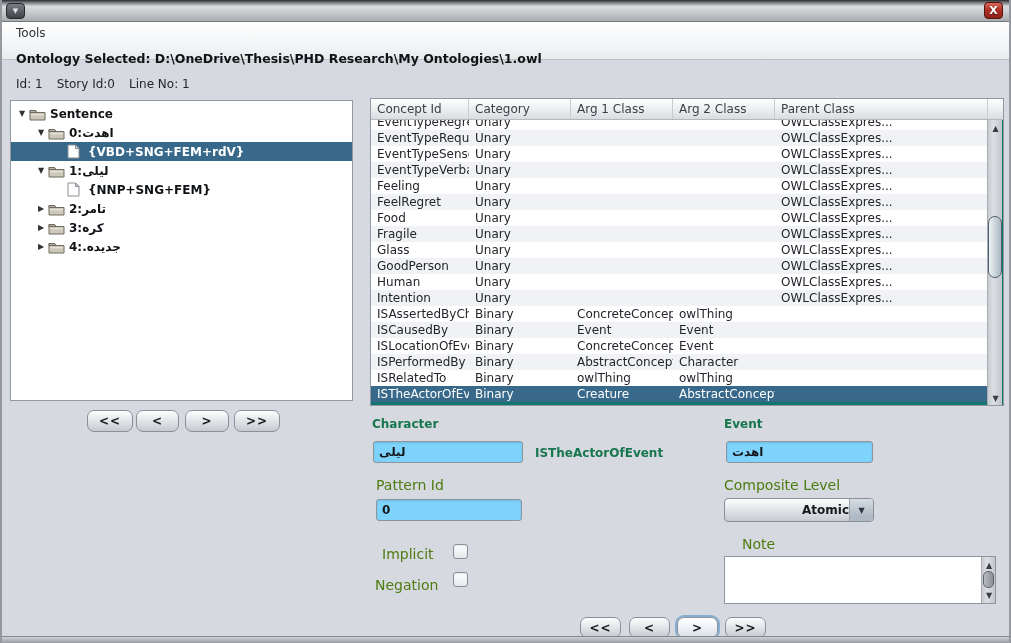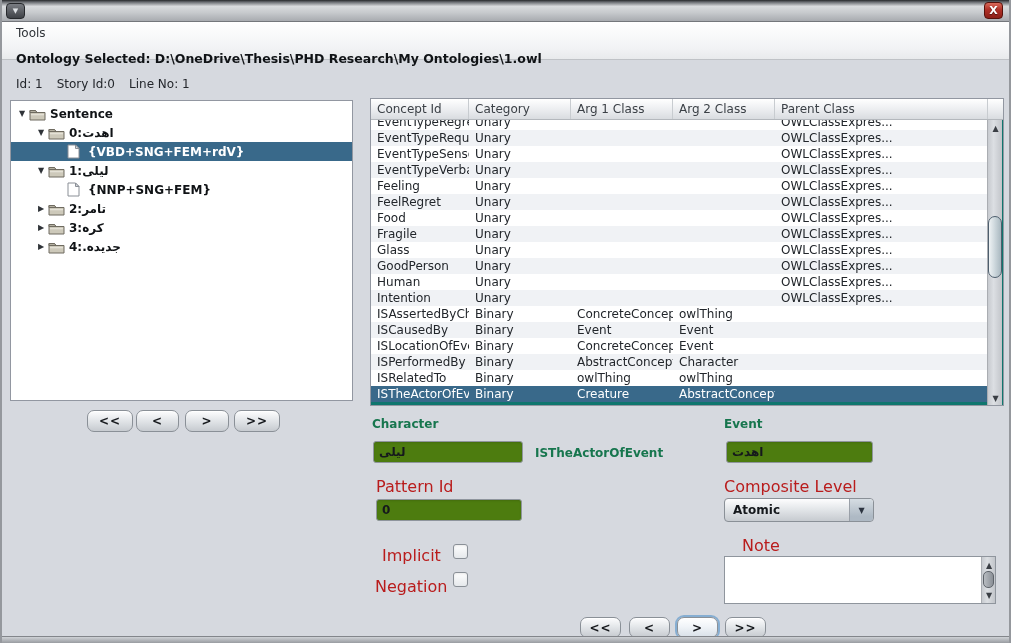--- a/index.html
+++ b/index.html
@@ -61,25 +61,25 @@
   .vscroll{position:absolute;right:1px;top:21px;width:15px;height:286px;
     background:linear-gradient(90deg,#c7cacf,#dcdfe3 40%,#c2c5ca);border-left:1px solid #aaadb2;}
   .sb-arrow{position:absolute;left:0;width:15px;height:14px;display:flex;align-items:center;justify-content:center;
     font-size:8px;color:#3a3e44;}
   .sb-up{top:1px;} .sb-down{bottom:1px;}
   .sb-thumb{position:absolute;left:0px;width:14px;border:1px solid #4d5e6d;border-radius:7px;
     background:linear-gradient(90deg,#eef2f4,#cfd9de 45%,#a9b8c0);}
   .table-thumb{top:96px;height:62px;}
   
   .glabel{position:absolute;font-size:12px;font-weight:bold;color:#17764e;}
-  .plabel{position:absolute;font-size:16px;color:#b91c1c;}
-  .tfield{position:absolute;height:22px;border:1px solid #8f959d;border-radius:3px;background:#4d7c0f;
+  .plabel{position:absolute;font-size:14px;color:#4d7c0f;}
+  .tfield{position:absolute;height:22px;border:1px solid #8f959d;border-radius:3px;background:#7dd3fc;
     font-size:12px;font-weight:bold;color:#15181c;padding:1px 5px;box-shadow:inset 0 1px 2px rgba(0,0,0,.12);}
   .combo{position:absolute;left:722px;top:498px;width:150px;height:24px;border:1px solid #8a9097;border-radius:4px;
-    background:linear-gradient(#fdfdfe,#e4e7ea 45%,#c9cdd2 95%);display:flex;align-items:center;}
+    background:linear-gradient(#fdfdfe,#e4e7ea 45%,#c9cdd2 95%);display:flex;align-items:center;text-align:right;}
   .combo-text{flex:1;font-size:12px;font-weight:bold;color:#15181c;padding-left:8px;}
   .combo-arrow{width:24px;height:100%;border-left:1px solid #9aa0a8;border-radius:0 4px 4px 0;
     background:linear-gradient(#d6dde3,#aeb9c4 80%);display:flex;align-items:center;justify-content:center;
     font-size:8px;color:#2c3440;}
   .checkbox{position:absolute;width:15px;height:15px;border:1px solid #8a9097;border-radius:3px;
     background:linear-gradient(#fefefe,#e6e9ec);box-shadow:inset 0 1px 2px rgba(0,0,0,.08);}
   .notebox{position:absolute;left:722px;top:556px;width:272px;height:48px;border:1px solid #8f959d;background:#fff;}
   .note-scroll{position:absolute;right:0;top:0;width:14px;height:100%;
     background:linear-gradient(90deg,#c7cacf,#dcdfe3 40%,#c2c5ca);border-left:1px solid #aaadb2;}
   .note-scroll .sb-arrow{width:14px;}

